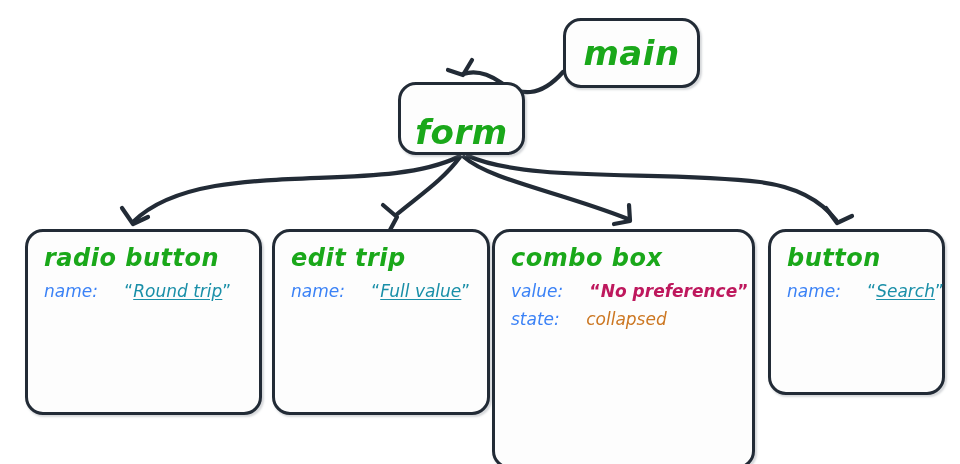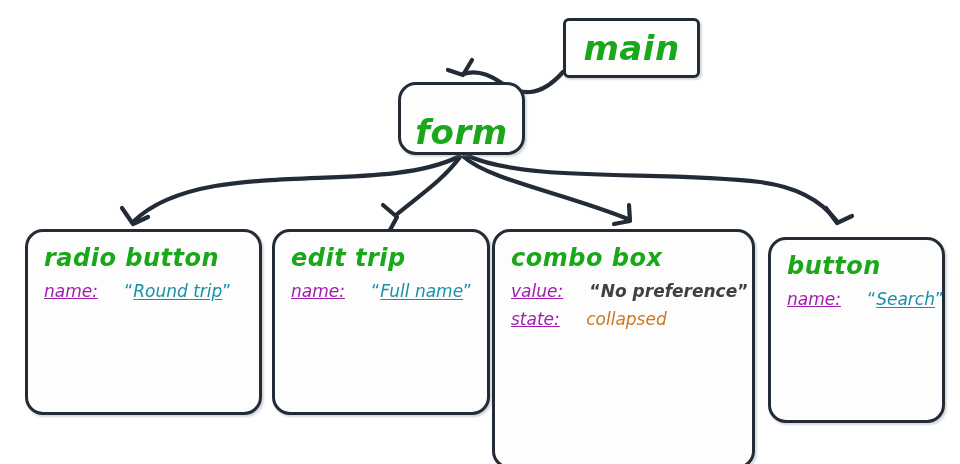--- a/index.html
+++ b/index.html
@@ -67,36 +67,35 @@
   .attr {
     display: block;
     white-space: nowrap;
     font-family: "DejaVu Sans", sans-serif;
     font-style: italic;
     font-size: 17px;
     line-height: 1.62;
     color: #17181c;
   }
   .attr-key {
-    color: #a21caf;
+    color: #3b82f6;
     font-style: italic;
     font-weight: 400;
-    text-decoration: underline;
   }
   .attr-val {
     font-style: italic;
     margin-left: 21px;
   }
   .attr-val.link {
     color: #1a8fa8;
     text-decoration: underline;
     text-underline-offset: 2px;
   }
   .attr-val.value {
-    color: #404040;
+    color: #be185d;
     font-weight: 700;
     text-align: center;
   }
   .attr-val.state {
     color: #cc7722;
   }
   .q {
     font-style: normal;
     text-decoration: none;
     display: inline-block;
@@ -123,21 +122,21 @@
     <g fill="none" stroke="#222b36" stroke-width="4.2" stroke-linecap="round" stroke-linejoin="round">
 
       <path d="M 472,60 L 463,75 L 448,70"></path>
       <path d="M 122,208 L 133,224 L 148,217"></path>
       <path d="M 383,205 L 397,217 L 390,230"></path>
       <path d="M 629,205 L 630,221 L 614,224"></path>
       <path d="M 826,208 L 837,223 L 852,216"></path>
     </g>
   </svg>
 
-  <div class="node small" style="left:563px; top:18px; width:137px; height:60px;border-radius:6px;">
+  <div class="node small" style="left:563px; top:18px; width:137px; height:70px;">
     <span class="node-title">main</span>
   </div>
 
   <div class="node small" style="left:398px; top:82px; width:127px; height:73px;align-items:flex-end;">
     <span class="node-title">form</span>
   </div>
 
   <div class="node leaf" style="left:25px; top:229px; width:237px; height:186px;">
     <span class="node-title">radio button</span>
     <span class="attrs">
@@ -146,40 +145,40 @@
         <span class="attr-val link"><span class="q">“</span><span>Round trip</span><span class="q">”</span></span>
       </span>
     </span>
   </div>
 
   <div class="node leaf" style="left:272px; top:229px; width:218px; height:186px;">
     <span class="node-title">edit trip</span>
     <span class="attrs">
       <span class="attr">
         <span class="attr-key">name:</span>
-        <span class="attr-val link"><span class="q">“</span><span>Full name</span><span class="q">”</span></span>
+        <span class="attr-val link"><span class="q">“</span><span>Full value</span><span class="q">”</span></span>
       </span>
     </span>
   </div>
 
   <div class="node leaf" style="left:492px; top:229px; width:263px; height:240px;">
     <span class="node-title">combo box</span>
     <span class="attrs">
       <span class="attr">
         <span class="attr-key">value:</span>
         <span class="attr-val value"><span class="q">“</span><span>No preference</span><span class="q">”</span></span>
       </span>
       <span class="attr">
         <span class="attr-key">state:</span>
         <span class="attr-val state">collapsed</span>
       </span>
     </span>
   </div>
 
-  <div class="node leaf" style="left:768px; top:237px; width:177px; height:186px;">
+  <div class="node leaf" style="left:768px; top:229px; width:177px; height:166px;">
     <span class="node-title">button</span>
     <span class="attrs">
       <span class="attr">
         <span class="attr-key">name:</span>
         <span class="attr-val link"><span class="q">“</span><span>Search</span><span class="q">”</span></span>
       </span>
     </span>
   </div>
 
 </div>

